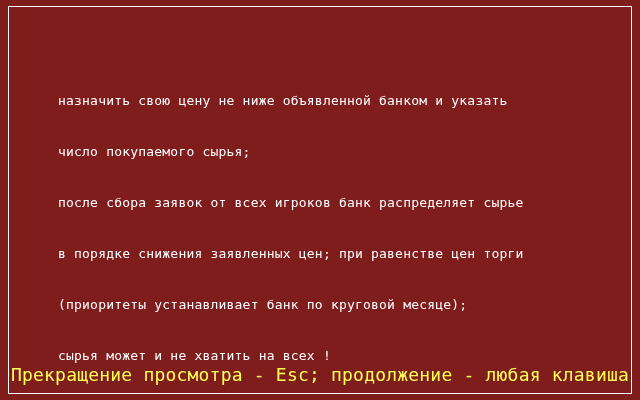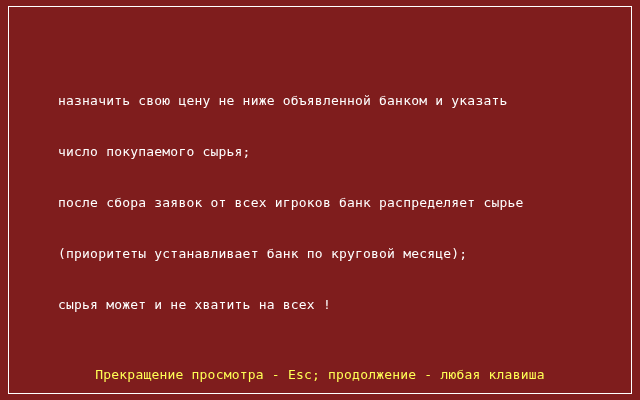--- a/index.html
+++ b/index.html
@@ -43,37 +43,38 @@
   .line {
     white-space: pre;
   }
   #footer {
     position: absolute;
     left: 0;
     top: 366px;
     width: 640px;
     text-align: center;
     color: #ffff55;
-    font-size: 13px;
+    font-size: 18px;
     line-height: 17px;
     white-space: pre;
     letter-spacing: 0.2px;
   }
 </style>
 </head>
 <body>
 
 <div id="screen">
   <div id="frame"></div>
 
   <div id="text-area">
     <div class="para">
       <div class="line">назначить свою цену не ниже объявленной банком и указать</div>
       <div class="line">число покупаемого сырья;</div>
       <div class="line">после сбора заявок от всех игроков банк распределяет сырье</div>
+      <div class="line">в порядке снижения заявленных цен; при равенстве цен торги</div>
       <div class="line">(приоритеты устанавливает банк по круговой месяце);</div>
       <div class="line">сырья может и не хватить на всех !</div>
     </div>
 
     
 
     
 
     
 

